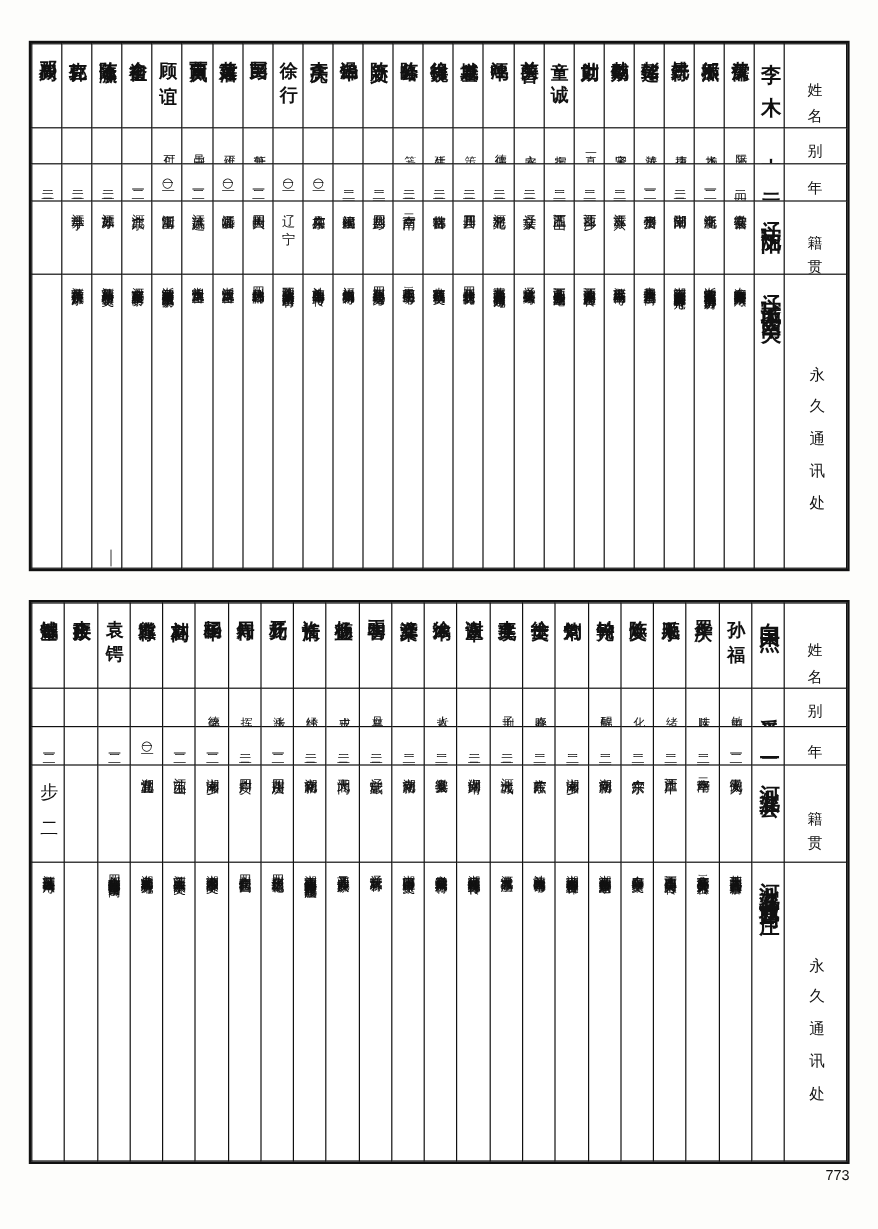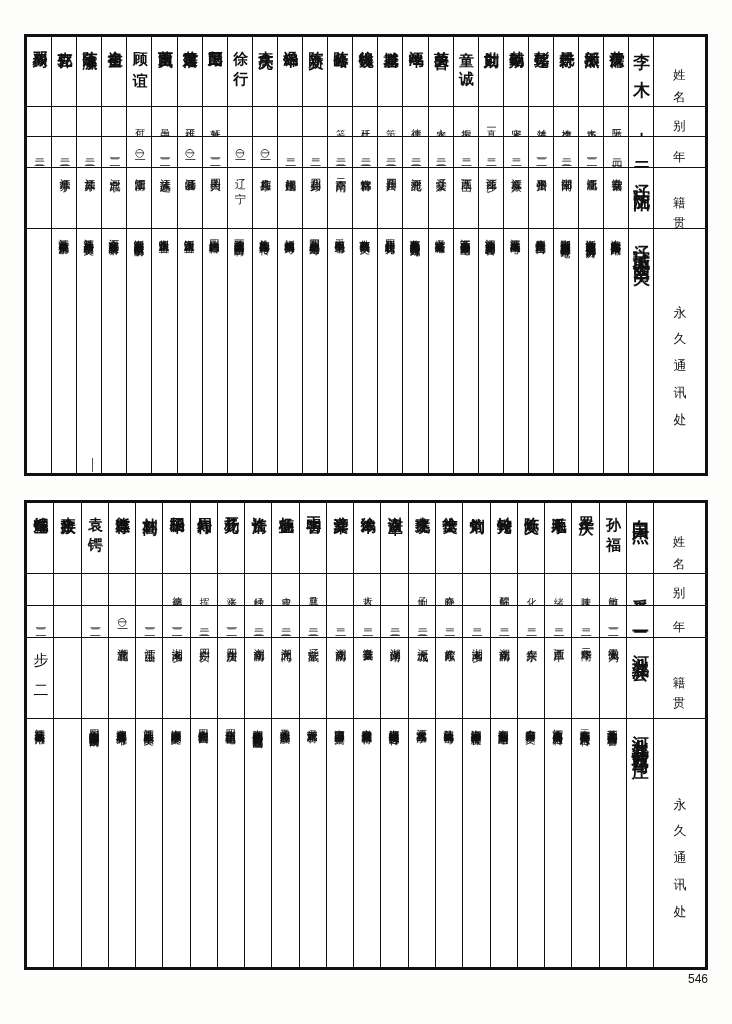--- a/index.html
+++ b/index.html
@@ -1452,14 +1452,14 @@
                 <span class="vt">永 久 通 讯 处</span>
               </div>
             </td>
           </tr>
         </tbody>
     </table>
   </div>
 
   <div class="tick"></div>
 
-  <div class="pageno">546</div>
+  <div class="pageno">773</div>
 </div>
 
 </body></html>

